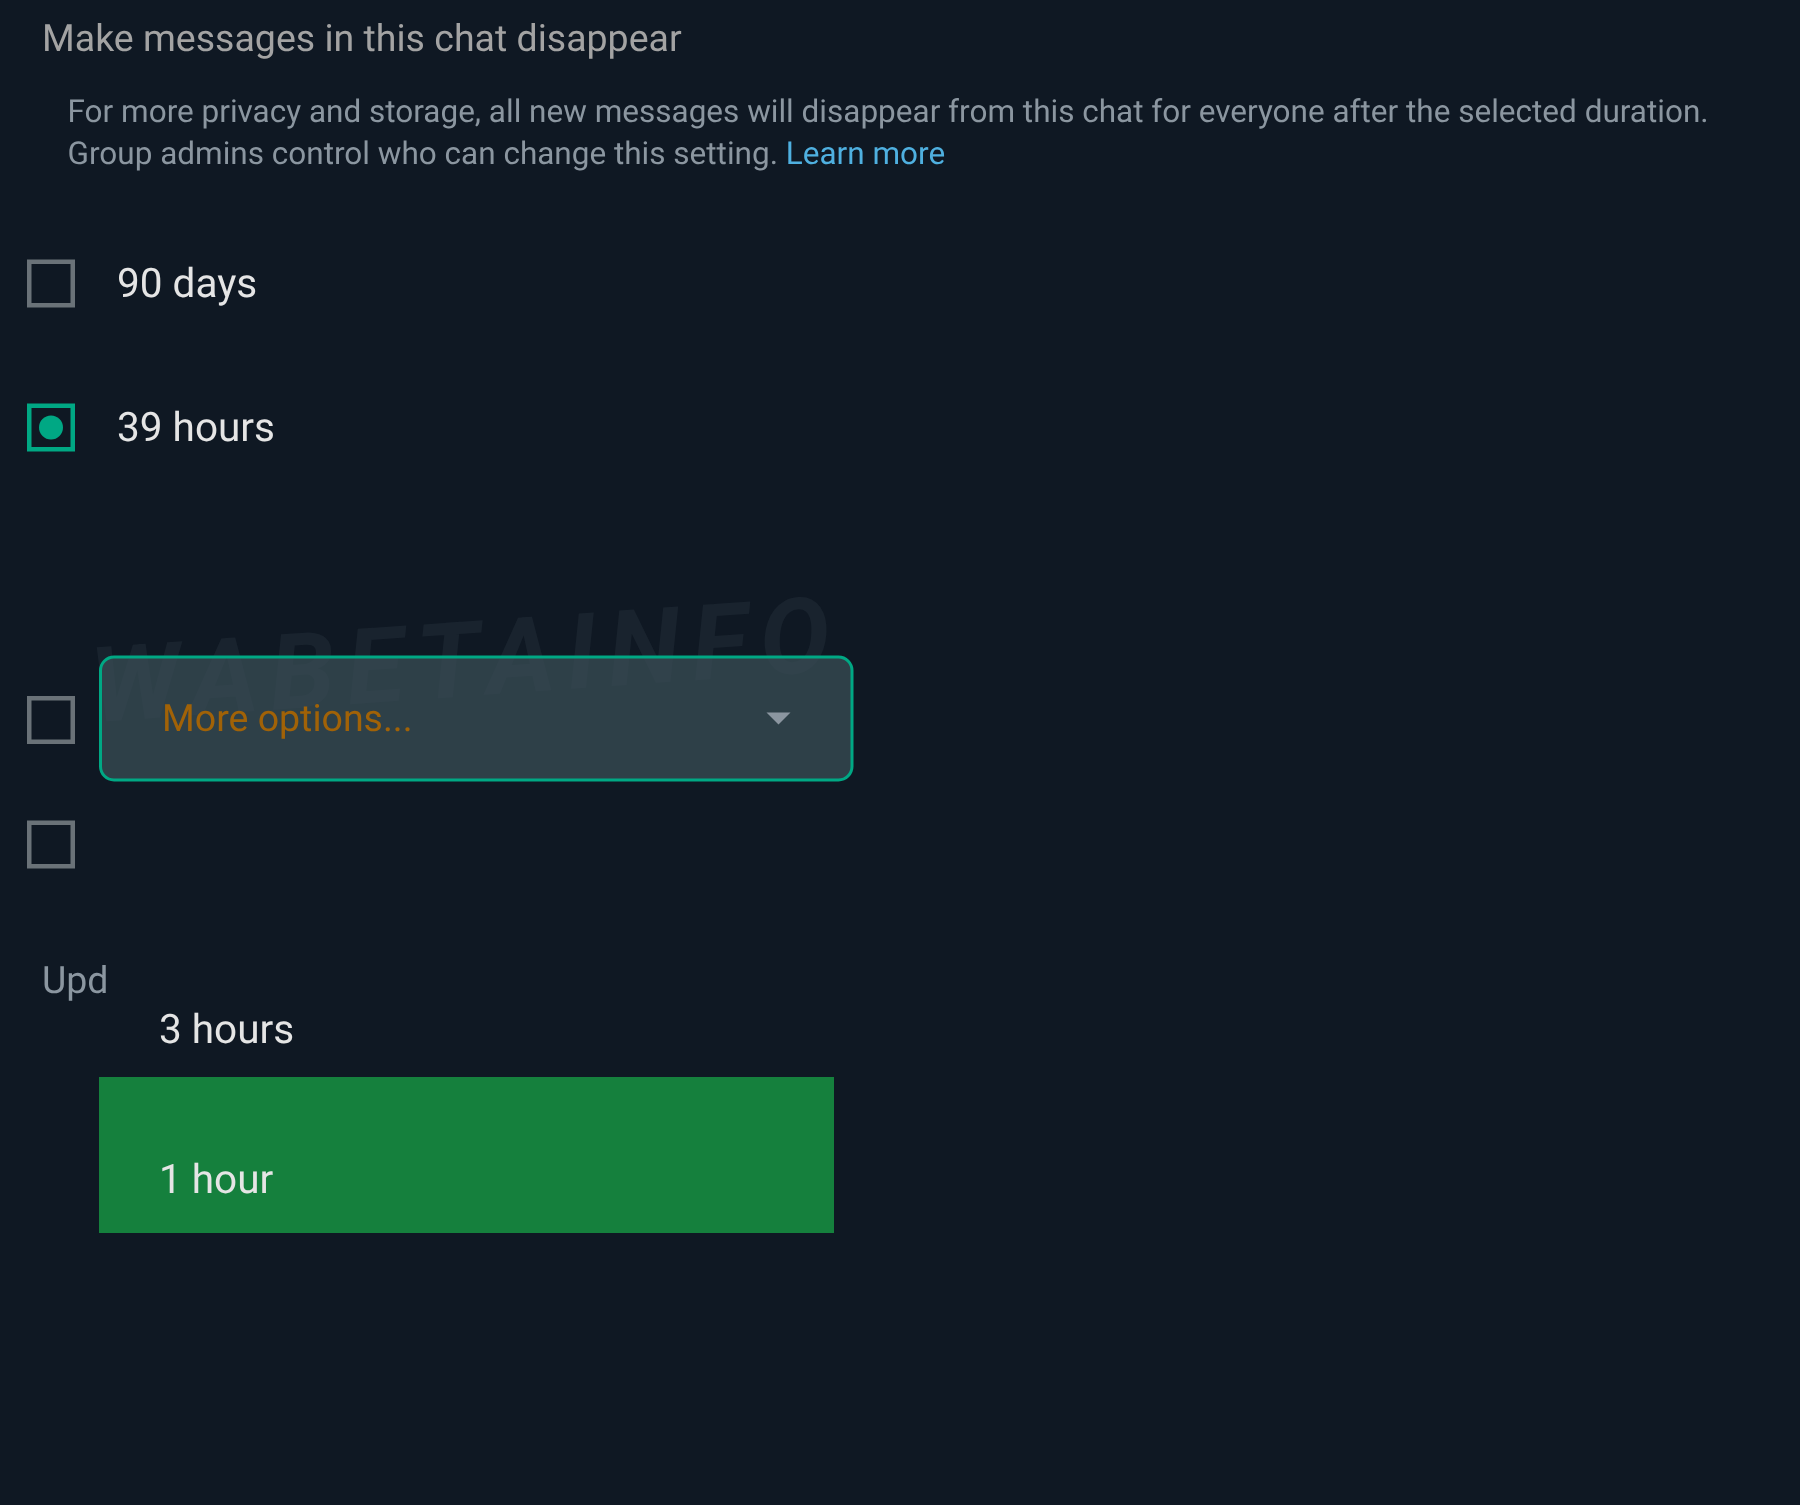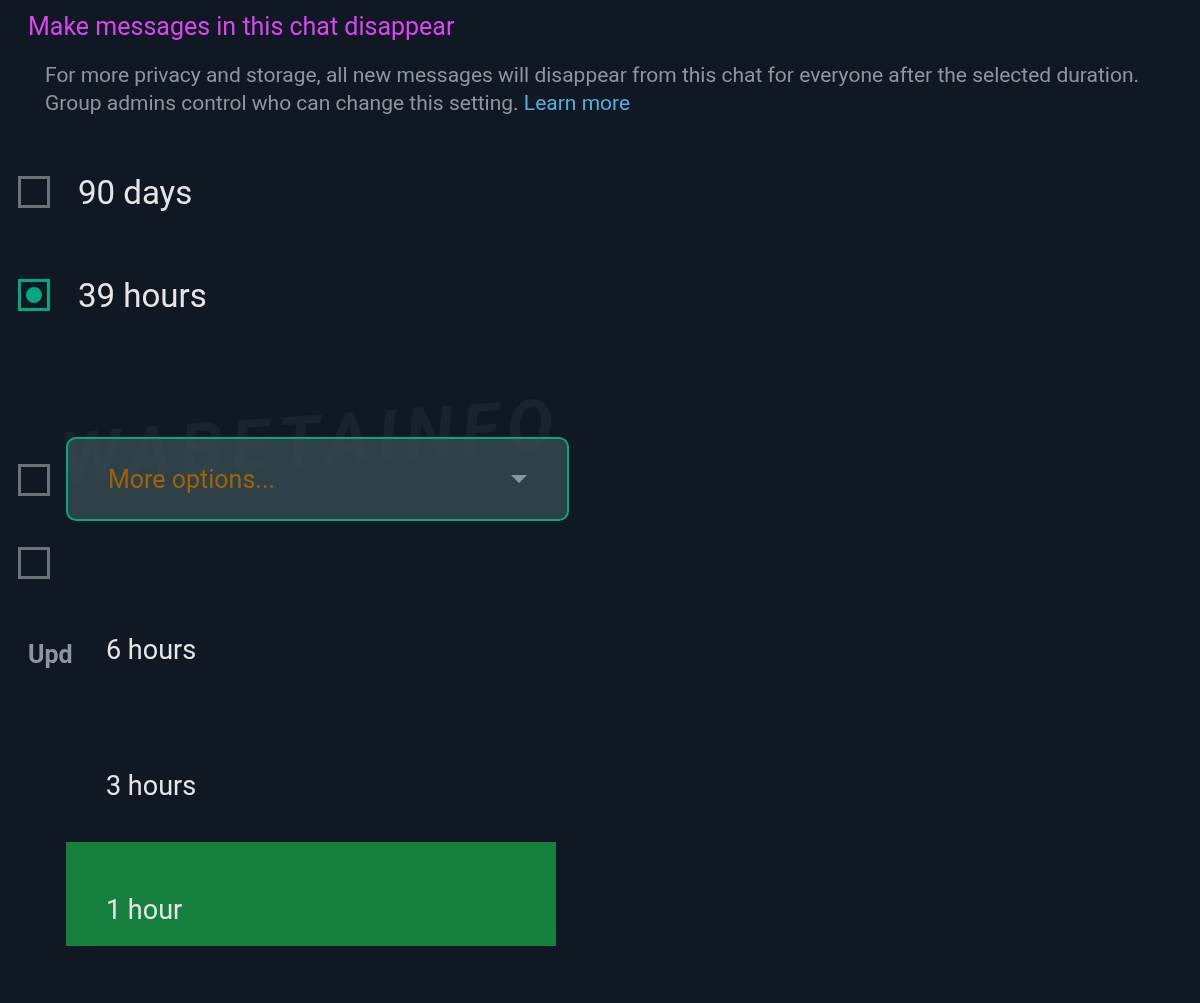--- a/index.html
+++ b/index.html
@@ -10,21 +10,21 @@
     body {
       width: 1200px;
       height: 1003px;
       background-color: #0f1823;
       font-family: -apple-system, BlinkMacSystemFont, "Segoe UI", Roboto, Helvetica, Arial, sans-serif;
       color: #e5e5e5;
       overflow: hidden;
       position: relative;
     }
     .header-title {
-      color: #d946ef;
+      color: #a3a3a3;
       font-size: 25px;
       font-weight: 400;
       padding: 12px 28px 0 28px;
     }
     .description {
       color: #8b96a0;
       font-size: 21px;
       line-height: 1.35;
       padding: 20px 28px 0 28px;
       max-width: 1160px;
@@ -59,21 +59,21 @@
     }
     .checkbox.selected::after {
       content: "";
       width: 16px;
       height: 16px;
       background-color: #00a884;
       border-radius: 50%;
     }
     .option-label {
       color: #e5e5e5;
-      font-size: 33px;
+      font-size: 27px;
       font-weight: 400;
     }
     .dropdown-container {
       position: absolute;
       left: 66px;
       top: 437px;
     }
     .dropdown {
       width: 503px;
       height: 84px;
@@ -96,21 +96,20 @@
       border-left: 8px solid transparent;
       border-right: 8px solid transparent;
       border-top: 8px solid #8b96a0;
     }
     .upd-text {
       position: absolute;
       left: 28px;
       top: 640px;
       color: #8b96a0;
       font-size: 25px;
-      font-weight: bold;
     }
     .extra-checkbox-4 {
       position: absolute;
       left: 18px;
       top: 464px;
     }
     .extra-checkbox-5 {
       position: absolute;
       left: 18px;
       top: 547px;
@@ -125,21 +124,21 @@
       padding: 34px 40px;
       color: #e5e5e5;
       font-size: 27px;
       cursor: pointer;
     }
     .menu-item.highlighted {
       background-color: #15803d;
       padding: 52px 40px 20px 40px;
     }
     .menu-item.mid {
-      padding: 70px 40px 40px 40px;
+      padding: 70px 40px 16px 40px;
     }
     .watermark {
       position: absolute;
       left: 60px;
       top: 400px;
       font-size: 70px;
       font-weight: 700;
       color: rgba(120, 135, 145, 0.10);
       letter-spacing: 8px;
       transform: rotate(-4deg);
@@ -180,16 +179,15 @@
 <div class="dropdown-container">
   <div class="dropdown">
     <span class="dropdown-label">More options...</span>
     <span class="dropdown-arrow"></span>
   </div>
 </div>
 
 <div class="upd-text">Upd</div>
 
 <div class="dropdown-menu">
-  <div class="menu-item">6 hours</div>
   <div class="menu-item mid">3 hours</div>
   <div class="menu-item highlighted">1 hour</div>
 </div>
 
 </body></html>

